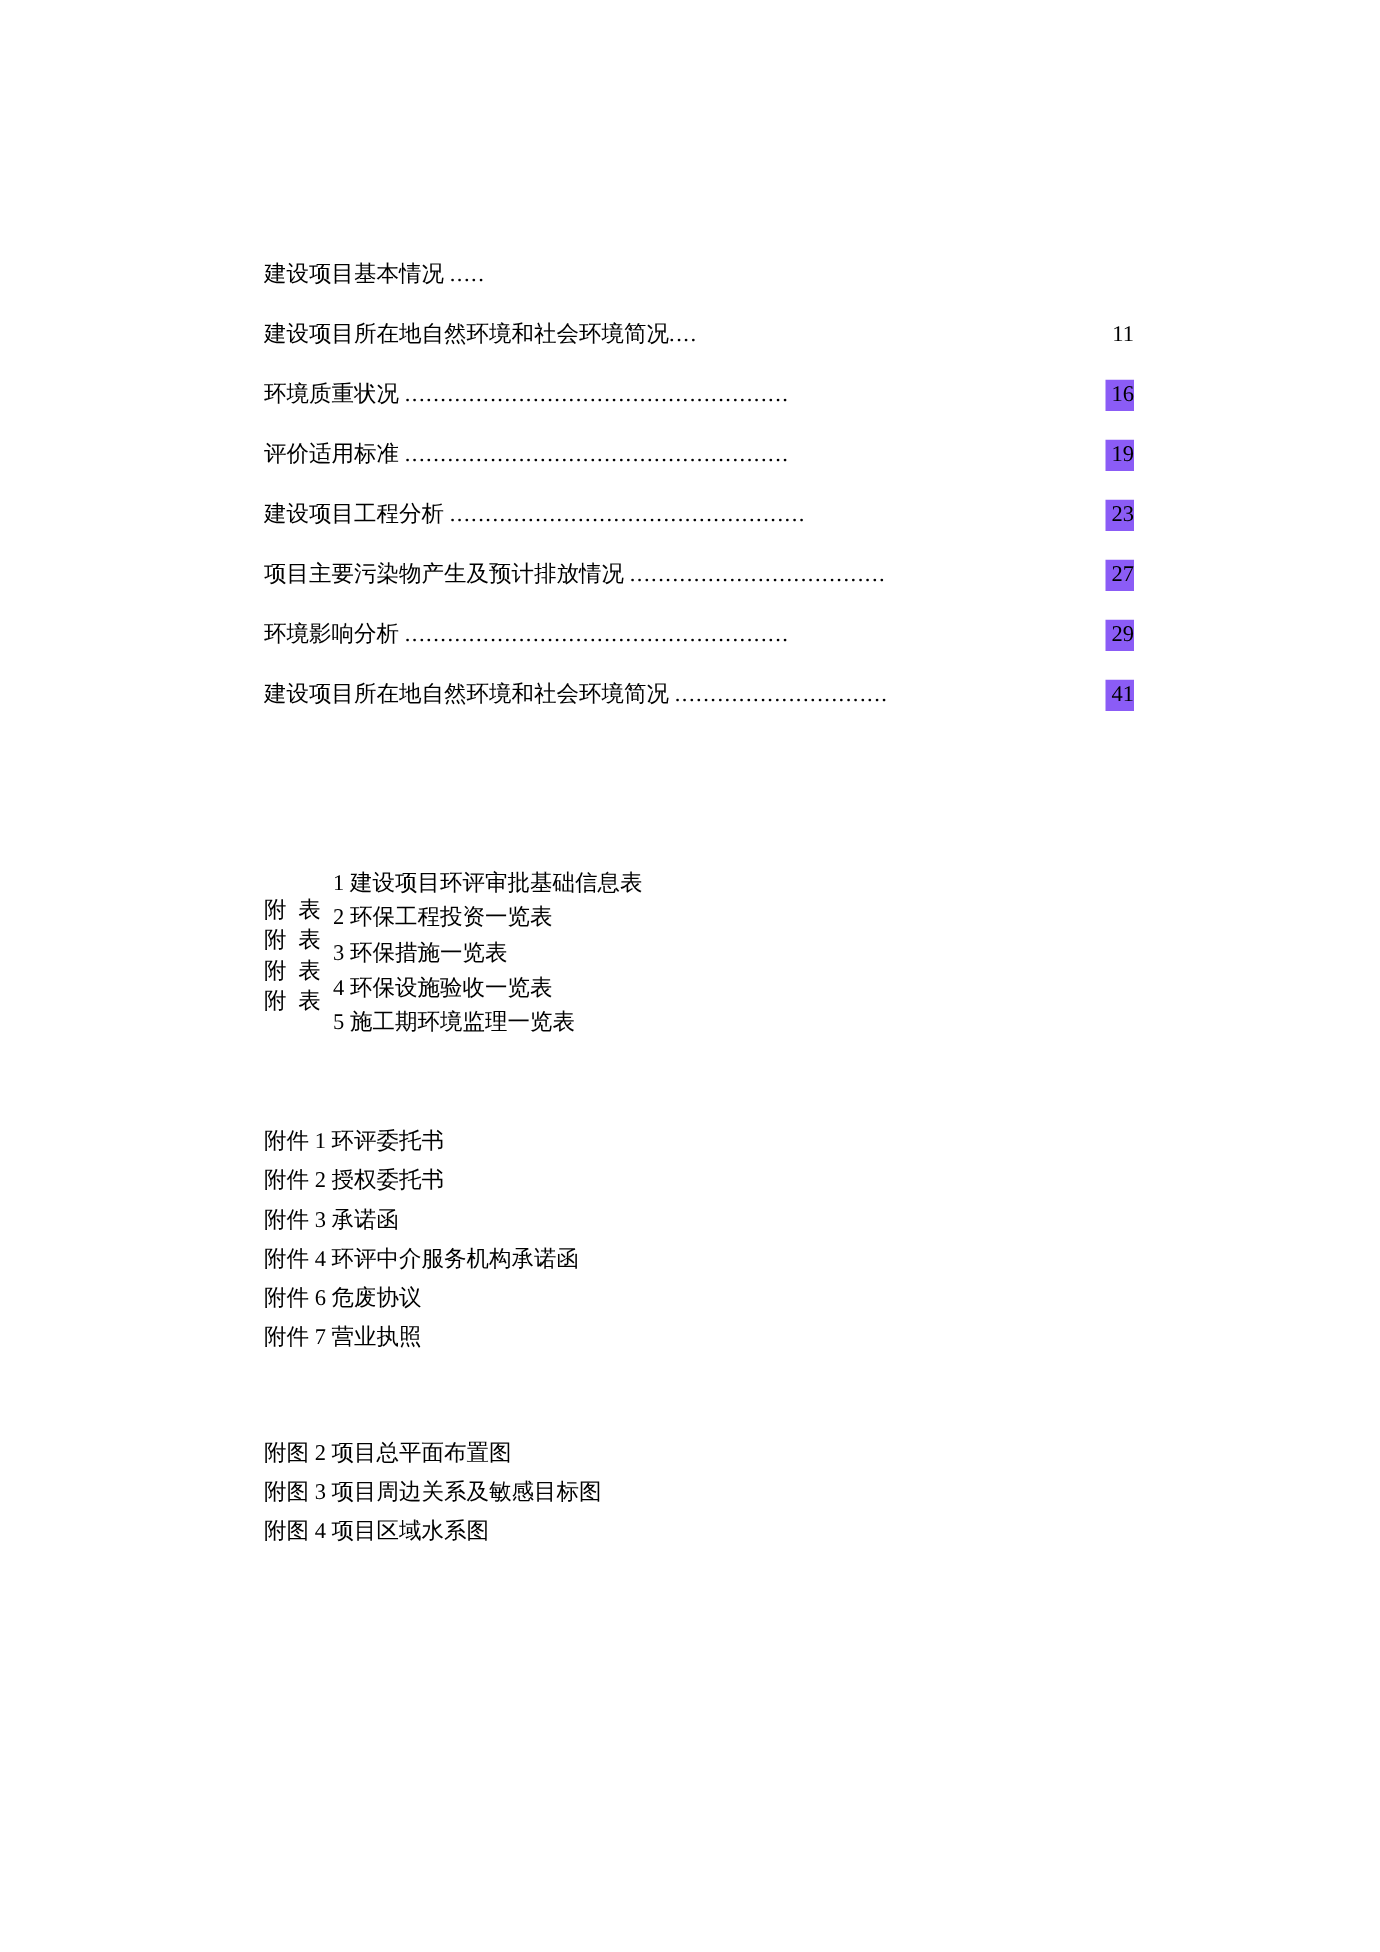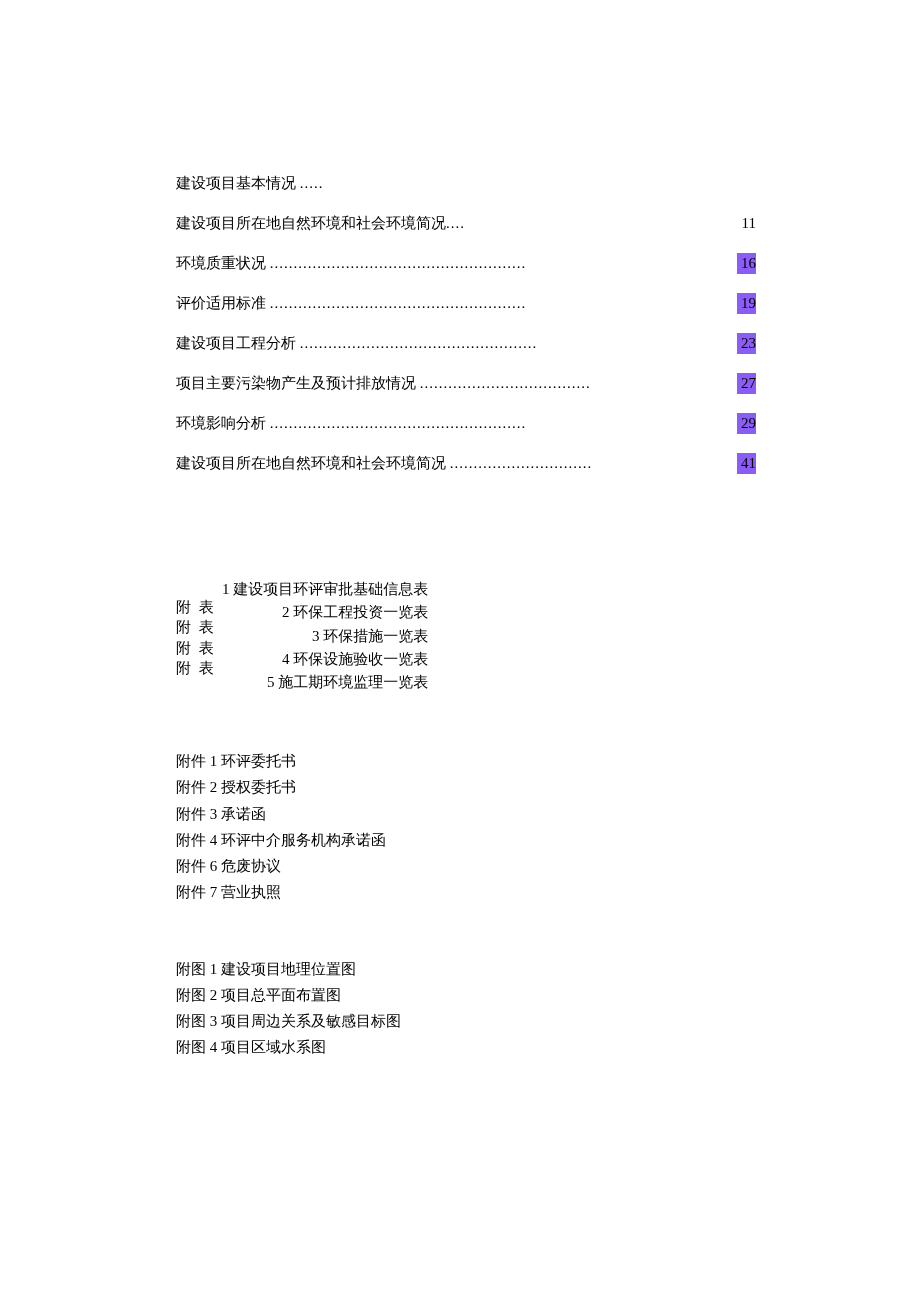--- a/index.html
+++ b/index.html
@@ -61,21 +61,20 @@
     }
     .fubiao-label {
       display: block;
       letter-spacing: 2px;
     }
     .fubiao-items {
       position: absolute;
       left: 46px;
       top: 0;
       line-height: 1.55;
-      text-align: right;
     }
     .fubiao-item {
       display: block;
     }
     .fubiao-spacer {
       height: 120px;
     }
     .list-block {
       margin-bottom: 50px;
       margin-top: 12px;
@@ -161,19 +160,18 @@
   <div class="list-block">
     <div class="list-item">附件 1 环评委托书</div>
     <div class="list-item">附件 2 授权委托书</div>
     <div class="list-item">附件 3 承诺函</div>
     <div class="list-item">附件 4 环评中介服务机构承诺函</div>
     <div class="list-item">附件 6 危废协议</div>
     <div class="list-item">附件 7 营业执照</div>
   </div>
 
   <div class="list-block">
-    <div class="list-item">附图 1 建设项目地理位置图</div>
     <div class="list-item">附图 2 项目总平面布置图</div>
     <div class="list-item">附图 3 项目周边关系及敏感目标图</div>
     <div class="list-item">附图 4 项目区域水系图</div>
   </div>
 
 </div>
 
 </body></html>

